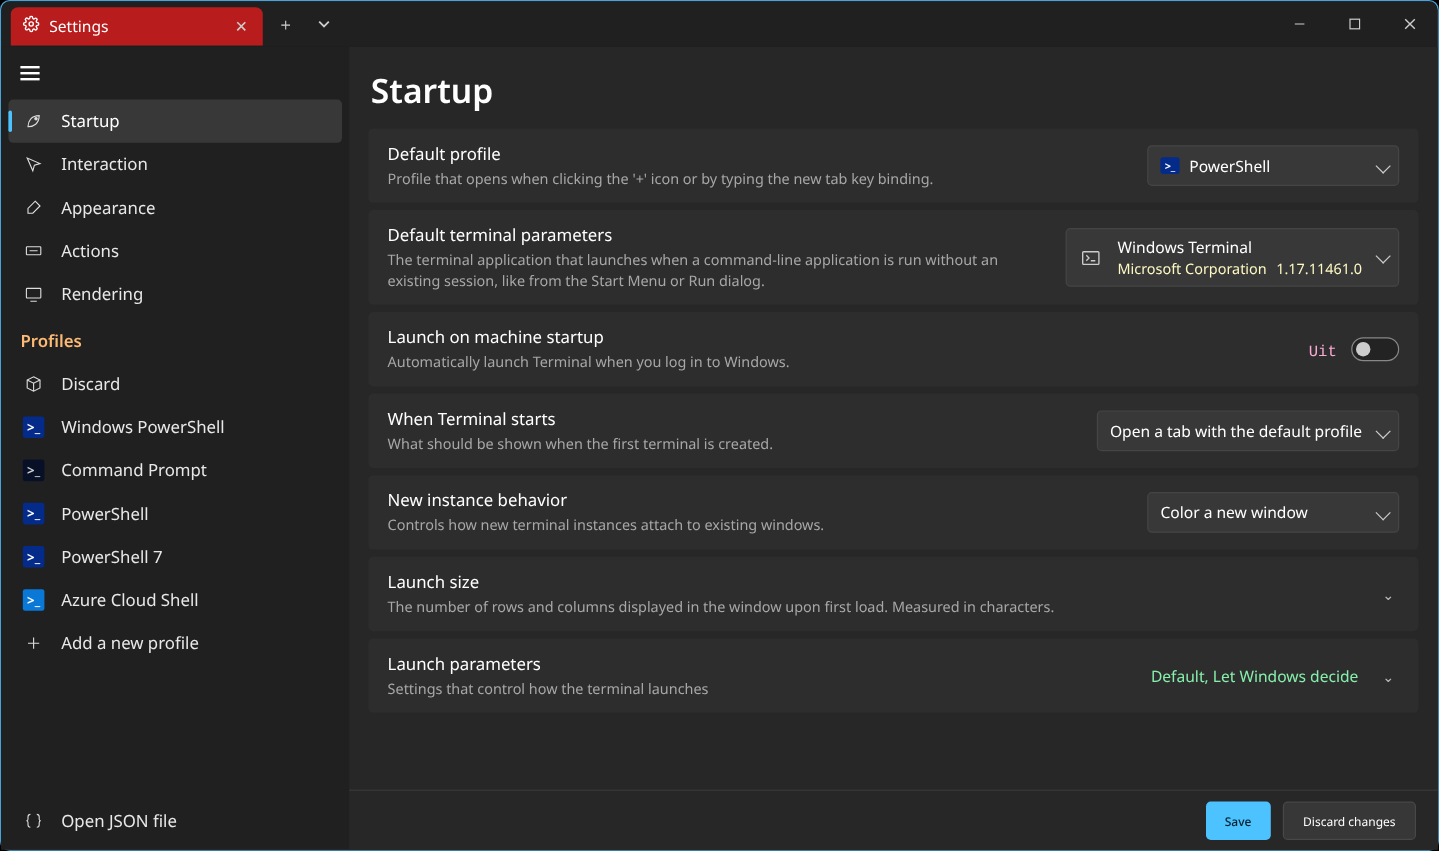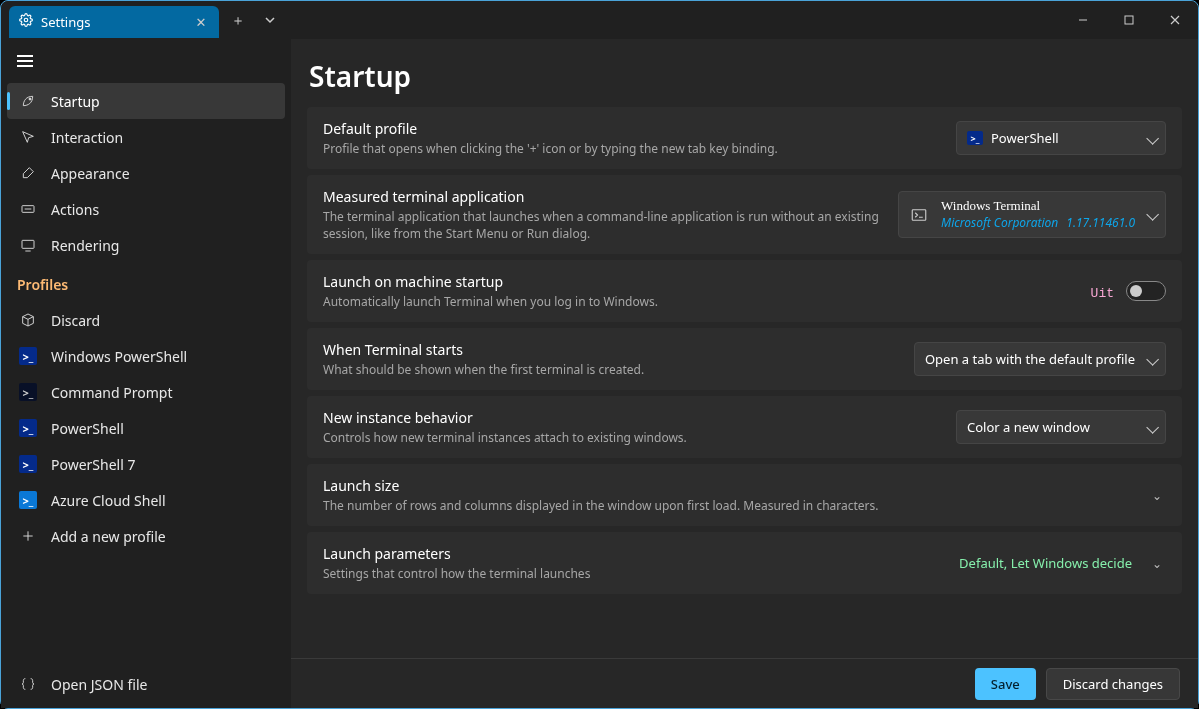--- a/index.html
+++ b/index.html
@@ -21,21 +21,21 @@
     border-radius: 8px 8px 0 0;
   }
   .tab {
     display: flex;
     align-items: center;
     gap: 8px;
     height: 32px;
     margin-top: 4px;
     margin-left: 8px;
     padding: 0 10px;
-    background: #0369a1;
+    background: #b91c1c;
     border-radius: 6px 6px 0 0;
     color: #fff;
     font-size: 13px;
     width: 210px;
   }
   .tab .spacer { flex: 1; }
   .tab-close { color: #ccc; font-size: 13px; width:16px; text-align:center; }
   .tab-icons { display:flex; align-items:center; gap:10px; margin-left:8px; color:#ccc; }
   .tab-plus, .tab-chevron { width:22px; height:22px; display:flex; align-items:center; justify-content:center; font-size:14px; }
   .sys-btns { margin-left:auto; display:flex; align-items:center; }
@@ -147,22 +147,22 @@
     display:flex; align-items:center; gap:12px;
     color:#fff; font-size:13px;
     position:relative;
   }
   .app-dropdown::after {
     content:""; position:absolute; right:10px; top:20px;
     width:8px; height:8px; border-right:1.2px solid #ccc; border-bottom:1.2px solid #ccc;
     transform:rotate(45deg) translateY(-3px);
   }
   .app-dropdown .app-icon { width:20px; height:20px; display:flex; align-items:center; justify-content:center; color:#ddd; }
-  .app-dropdown .app-text .line1 { color:#fff;font-family:Liberation Serif, serif; }
-  .app-dropdown .app-text .line2 { color:#0ea5e9; font-size:12px; display:flex; gap:8px;font-style:italic; }
+  .app-dropdown .app-text .line1 { color:#fff; }
+  .app-dropdown .app-text .line2 { color:#fef9c3; font-size:12px; display:flex; gap:8px; }
 
   .toggle-wrap { display:flex; align-items:flex-end; gap:12px; color:#f9a8d4; font-size:13px;font-family:Liberation Mono, monospace; }
   .toggle {
     width:40px; height:20px; border-radius:10px;
     background:#232323; border:1px solid #888;
     position:relative;
   }
   .toggle::after {
     content:""; position:absolute; left:3px; top:3px;
     width:12px; height:12px; border-radius:50%;
@@ -175,21 +175,21 @@
     position:absolute; left:0; right:0; bottom:0;
     border-top:1px solid #3a3a3a;
     height:50px;
     display:flex; align-items:center; justify-content:flex-end;
     gap:10px; padding:0 18px;
     background:#272727;
   }
   .btn {
     height:32px; padding:0 16px;
     border-radius:4px;
-    font-size:13px;
+    font-size:10px;
     display:flex; align-items:center;
     cursor:pointer;
   }
   .btn.primary { background:#4cc2ff; color:#05212f; font-weight:500; }
   .btn.secondary { background:#373737; color:#fff; border:1px solid #484848; }
 
 </style>
 </head>
 <body>
 
@@ -353,21 +353,21 @@
             <div class="desc">Profile that opens when clicking the '+' icon or by typing the new tab key binding.</div>
           </div>
           <div class="dropdown" style="min-width:210px">
             <span class="profile-icon ico-ps" style="width:16px;height:14px;font-size:9px">&gt;_</span>
             <span>PowerShell</span>
           </div>
         </div>
 
         <div class="card">
           <div class="text">
-            <div class="title">Measured terminal application</div>
+            <div class="title">Default terminal parameters</div>
             <div class="desc">The terminal application that launches when a command-line application is run without an existing session, like from the Start Menu or Run dialog.</div>
           </div>
           <div class="app-dropdown">
             <span class="app-icon">
                 <svg viewBox="0 0 24 24" width="18" height="18" fill="none" stroke="#ccc" stroke-width="1.5">
                   <rect x="3" y="5" width="18" height="14" rx="1"></rect>
                   <path d="M7 9l3 3-3 3M12 15h5"></path>
                 </svg>
               </span>
             <span class="app-text">

